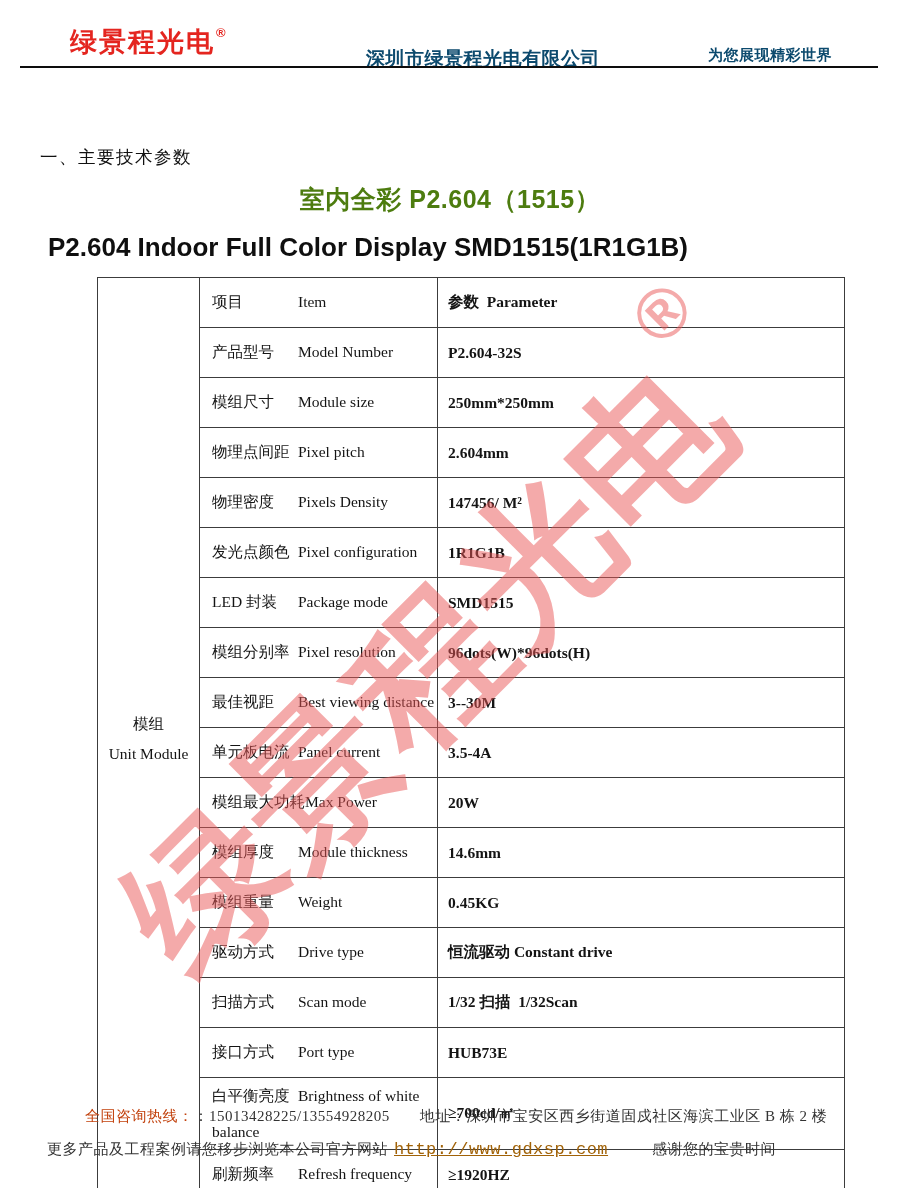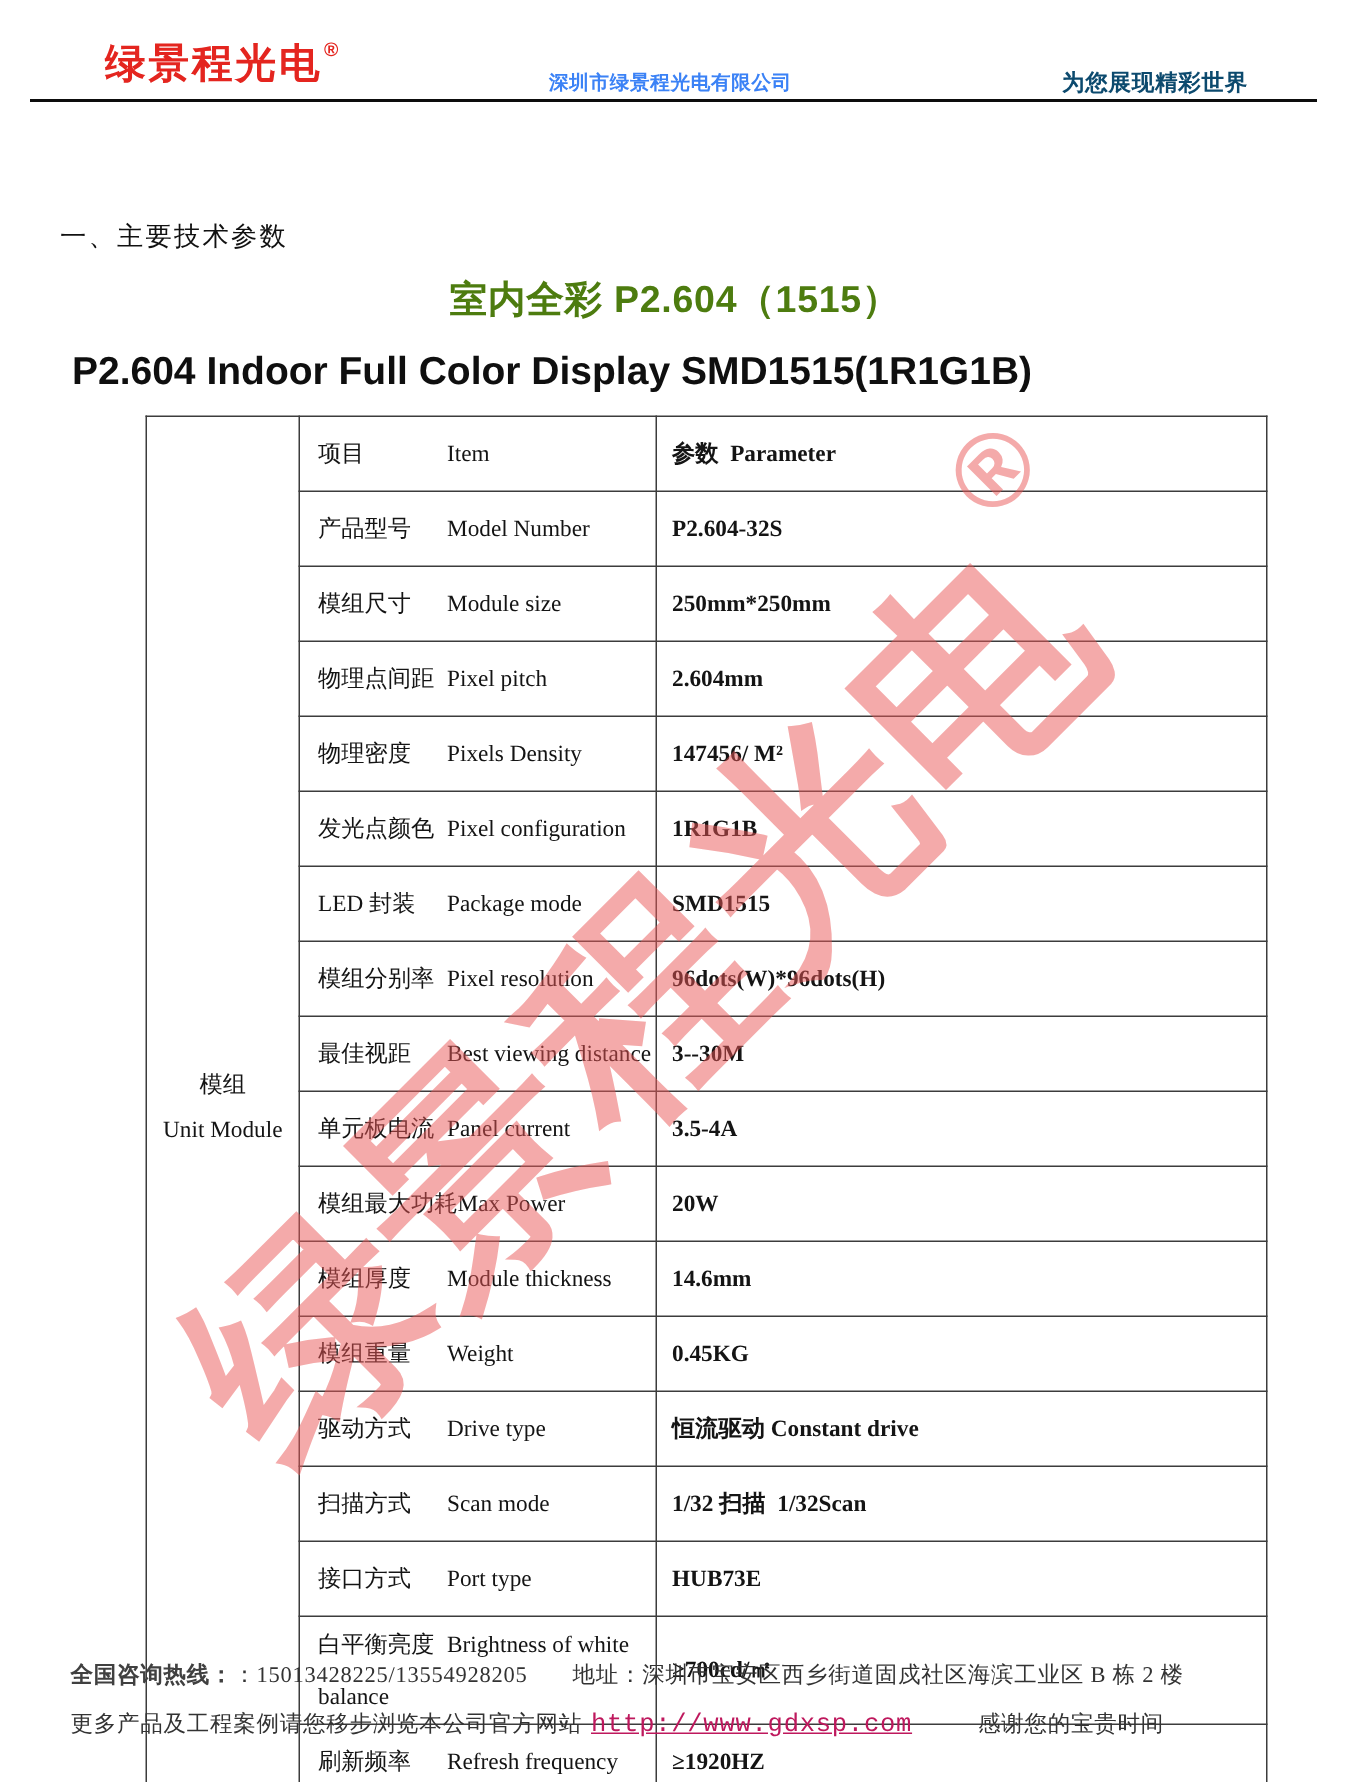--- a/index.html
+++ b/index.html
@@ -11,22 +11,22 @@
 
   
   .logo {
     position:absolute; left:70px; top:24px;
     font-family:"Liberation Sans","DejaVu Sans",sans-serif;
     font-weight:700; font-size:27px; color:#e4251f; letter-spacing:2px;
     white-space:nowrap;
   }
   .logo sup { font-size:13px; letter-spacing:0; position:relative; top:-4px; left:1px; }
   .header-company {
-    position:absolute; left:366px; top:46px; font-size:13px; font-weight:600;
-    letter-spacing:0.5px; color:#3b82f6; white-space:nowrap;
+    position:absolute; left:366px; top:46px; font-size:19px; font-weight:600;
+    letter-spacing:0.5px; color:#0c4a6e; white-space:nowrap;
   }
   .header-motto {
     position:absolute; left:708px; top:46px; font-size:15px; font-weight:600;
     letter-spacing:0.5px; color:#0c4a6e; white-space:nowrap;
   }
   .header-rule {
     position:absolute; left:20px; top:66px; width:858px; height:2px; background:#0d0d0d;
   }
 
   
@@ -74,29 +74,29 @@
     color:rgba(234,86,86,0.50);
     z-index:5; pointer-events:none;
   }
   .watermark sup { font-size:70px; letter-spacing:0; position:relative; top:-62px; }
 
   
   .footer-line1 {
     position:absolute; left:47px; top:1107px; font-size:15px; color:#333;
     white-space:nowrap; letter-spacing:0.5px;
   }
-  .footer-line1 .hotline-label { font-weight:700; color:#404040; }
+  .footer-line1 .hotline-label { font-weight:400; color:#c2410c;margin-left:38px; }
   .footer-line1 .address-part { margin-left:30px; }
   .footer-line2 {
     position:absolute; left:47px; top:1140px; font-size:15px; color:#333;
     white-space:nowrap; letter-spacing:0.5px;
   }
   .website-link {
     font-family:"Liberation Mono","DejaVu Sans Mono",monospace;
-    font-size:17px; color:#be185d; text-decoration:underline;
+    font-size:17px; color:#a16207; text-decoration:underline;
     margin-left:6px; letter-spacing:0.5px; cursor:pointer;
   }
   .footer-line2 .thanks { margin-left:44px; }
 </style>
 </head>
 <body>
 
 <div class="page">
 
   <div class="logo"><span>绿景程光电</span><sup>®</sup></div>

